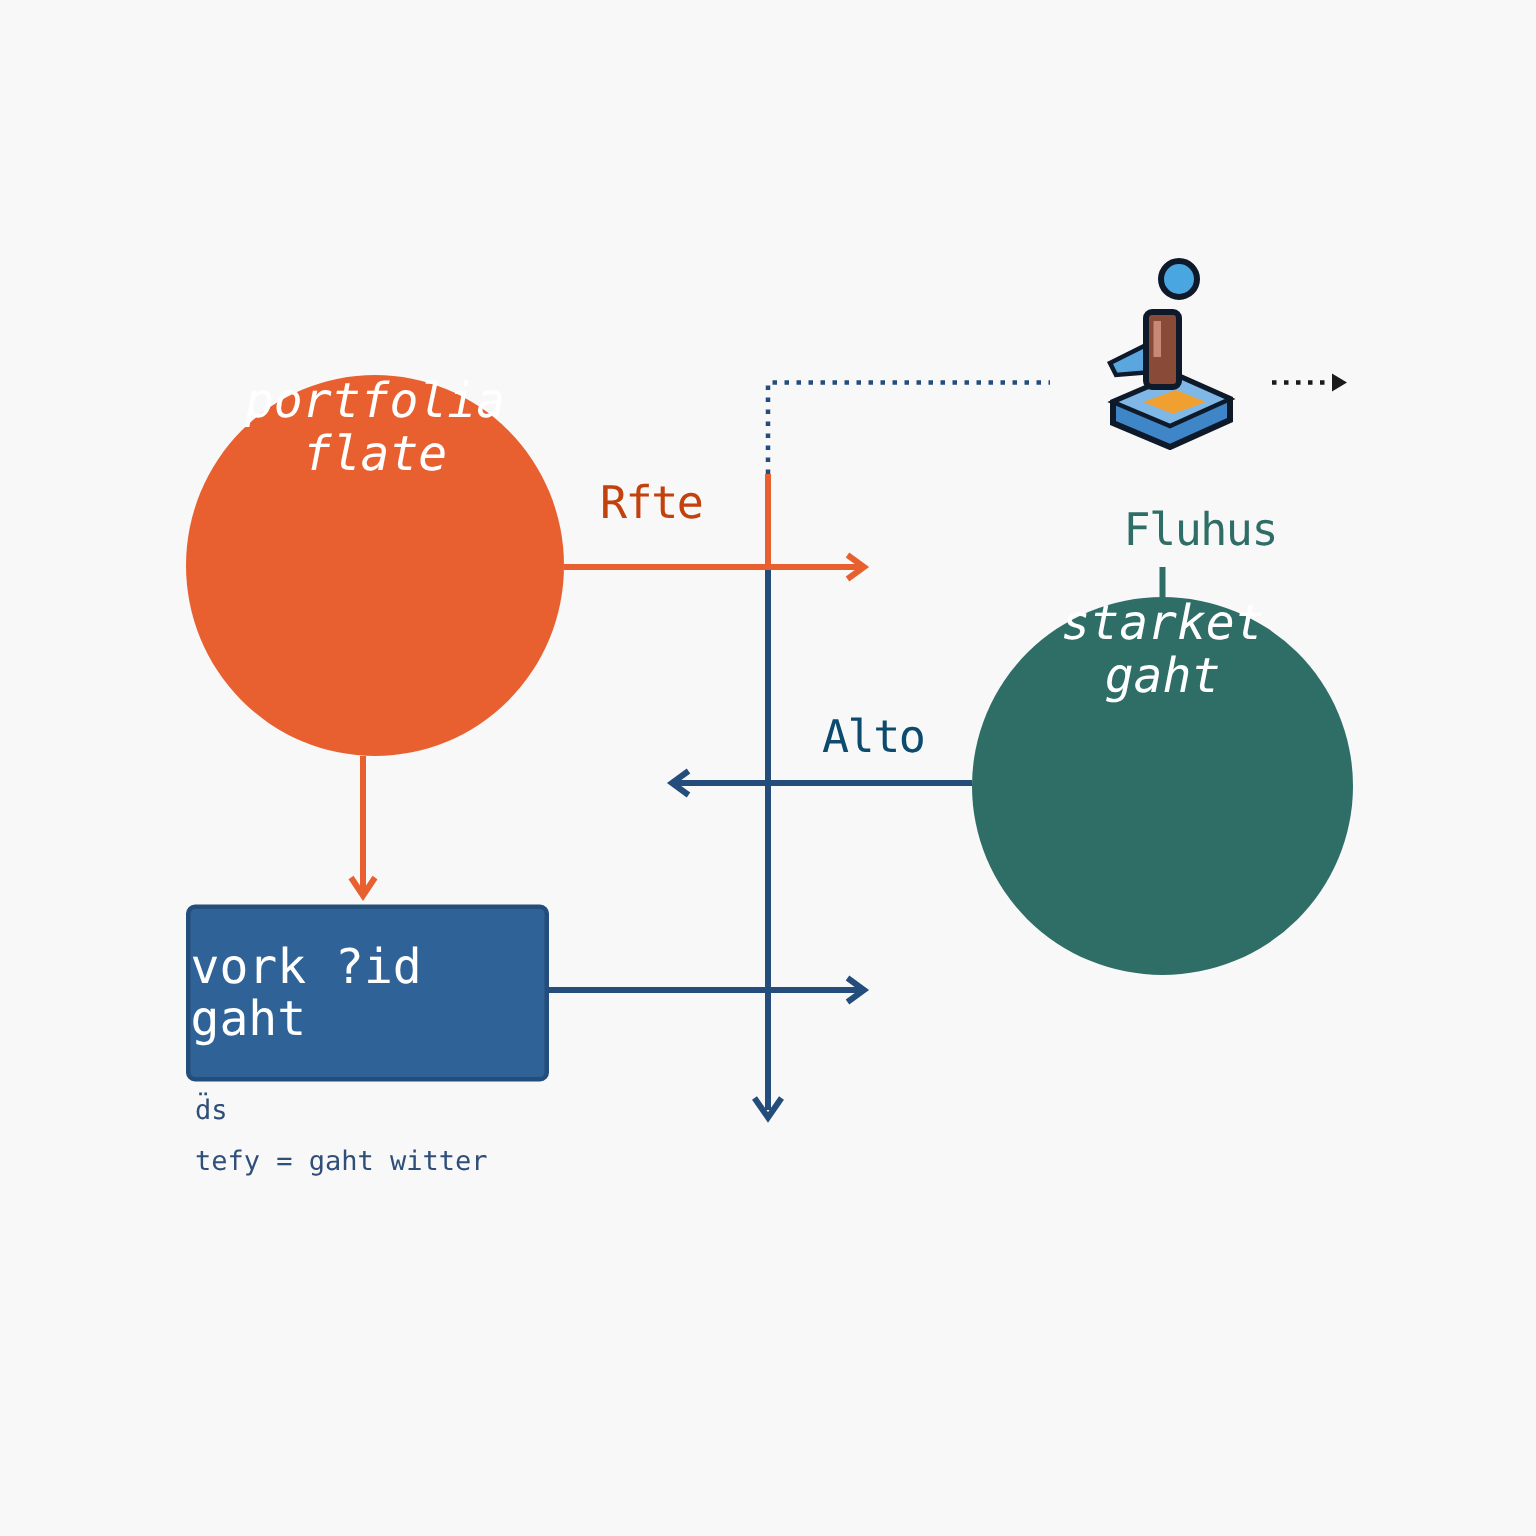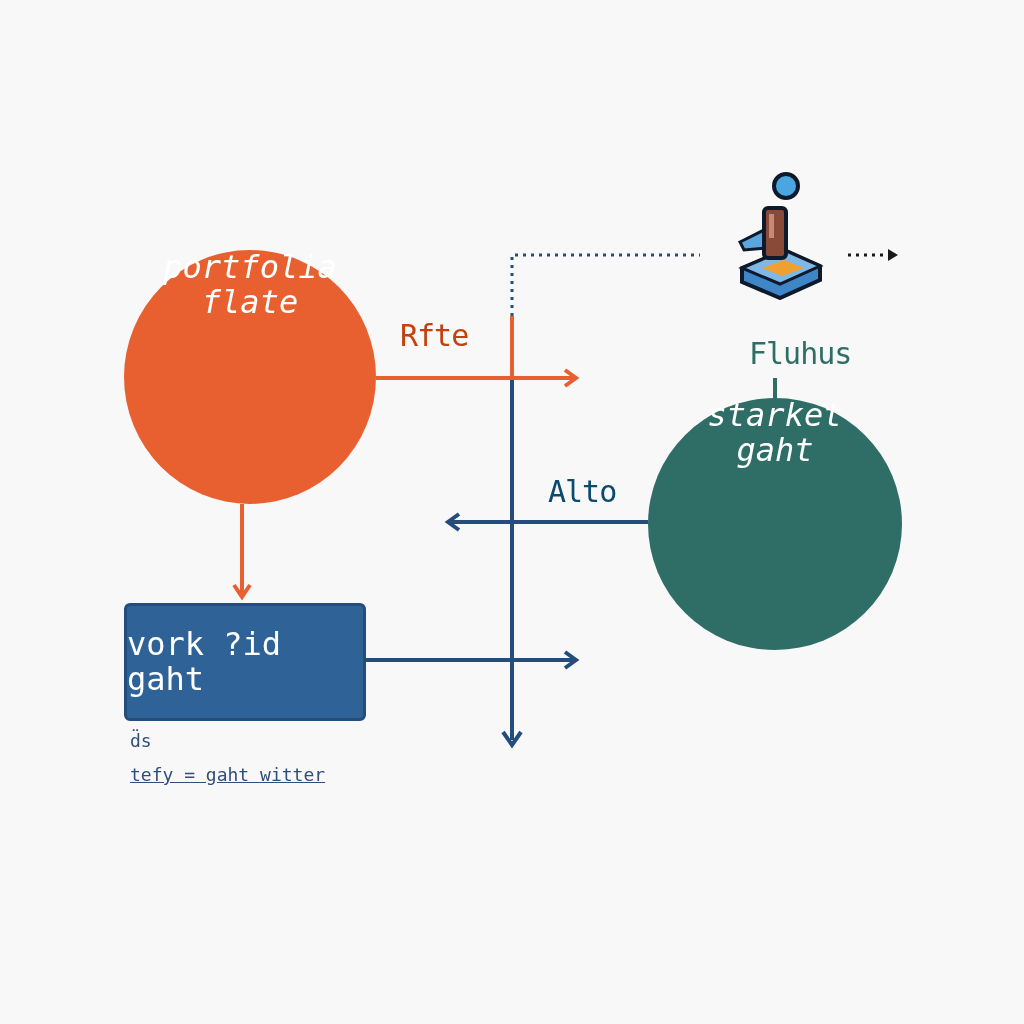--- a/index.html
+++ b/index.html
@@ -79,21 +79,21 @@
       margin-left: 27px;
     }
     .caption {
       position: absolute;
       left: 130px;
       width: 230px;
       color: #2f4f78;
       font-size: 18px;
     }
     .caption-1 { top: 730px; }
-    .caption-2 { top: 764px; text-decoration: underline; }
+    .caption-2 { top: 764px; }
     .joystick {
       position: absolute;
       left: 734px; top: 170px;
       width: 90px; height: 130px;
     }
   </style>
 </head>
 <body>
 
 <div class="canvas">

